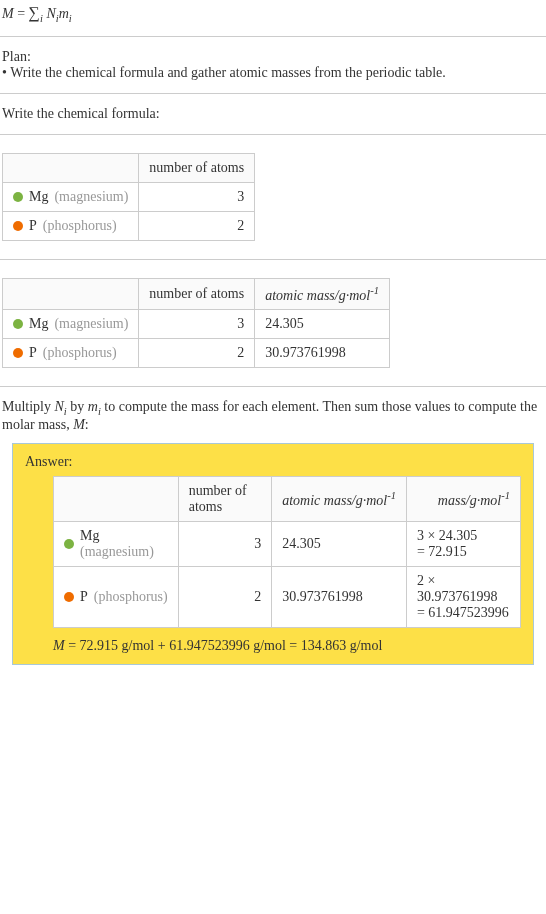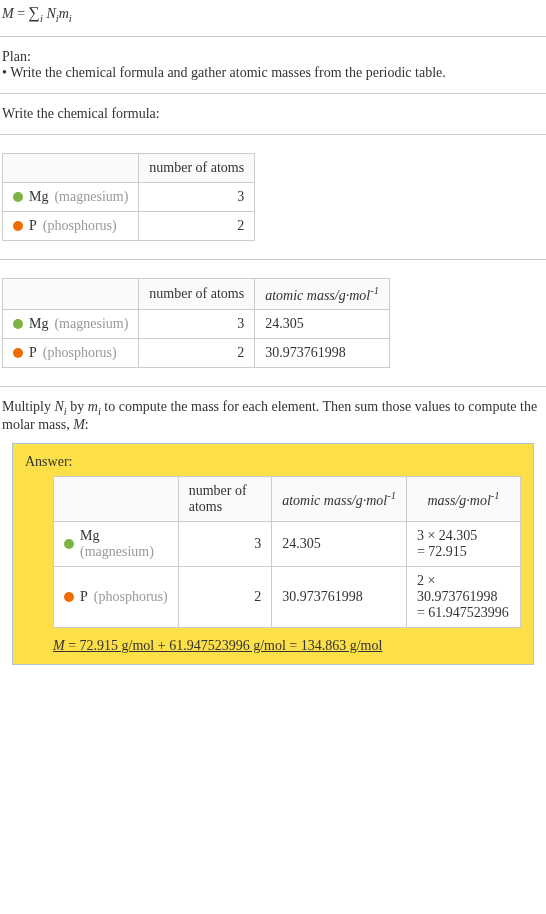--- a/index.html
+++ b/index.html
@@ -15,21 +15,21 @@
     td.num { text-align: right; }
     .element-cell { display: flex; align-items: center; gap: 6px; }
     .dot { width: 10px; height: 10px; border-radius: 50%; display: inline-block; flex-shrink: 0; }
     .dot-mg { background: #7cb342; }
     .dot-p { background: #ef6c00; }
     .muted { color: #999; }
     .answer-box { border: 1px solid #a8c8d8; background: #fde047; border-radius: 0; padding: 10px 12px; margin: 6px 12px; }
     .answer-box table { background: #fff; }
     .answer-label { font-size: 14px; margin-bottom: 6px; }
     .indent { margin-left: 28px; }
-    .final { margin-top: 10px; text-decoration: underline; }
+    .final { margin-top: 10px; }
     .atomic-th { white-space: nowrap; font-style: italic; }
   </style>
 </head>
 <body>
 
 <div class="section">
   <div>
     <span class="formula">M</span> = <span style="font-size:16px">∑</span><span class="sub formula">i</span> <span class="formula">N<span class="sub">i</span>m<span class="sub">i</span></span>
   </div>
 </div>
@@ -126,21 +126,21 @@
 
 <div class="answer-box">
   <div class="answer-label">Answer:</div>
   <div class="indent">
     <table>
       <tbody>
           <tr>
         <th></th>
         <th>number of atoms</th>
         <th class="atomic-th"><span>atomic mass/g·mol</span><span class="sup">-1</span></th>
-        <th class="atomic-th" style="text-align:center"><span>mass/g·mol</span><span class="sup">-1</span></th>
+        <th class="atomic-th" style="text-align:right"><span>mass/g·mol</span><span class="sup">-1</span></th>
       </tr>
       <tr>
         <td>
               <span class="element-cell">
                 <span class="dot dot-mg"></span>
                 <span><span>Mg</span><br><span class="muted">(magnesium)</span></span>
               </span>
             </td>
         <td class="num">3</td>
         <td>24.305</td>

